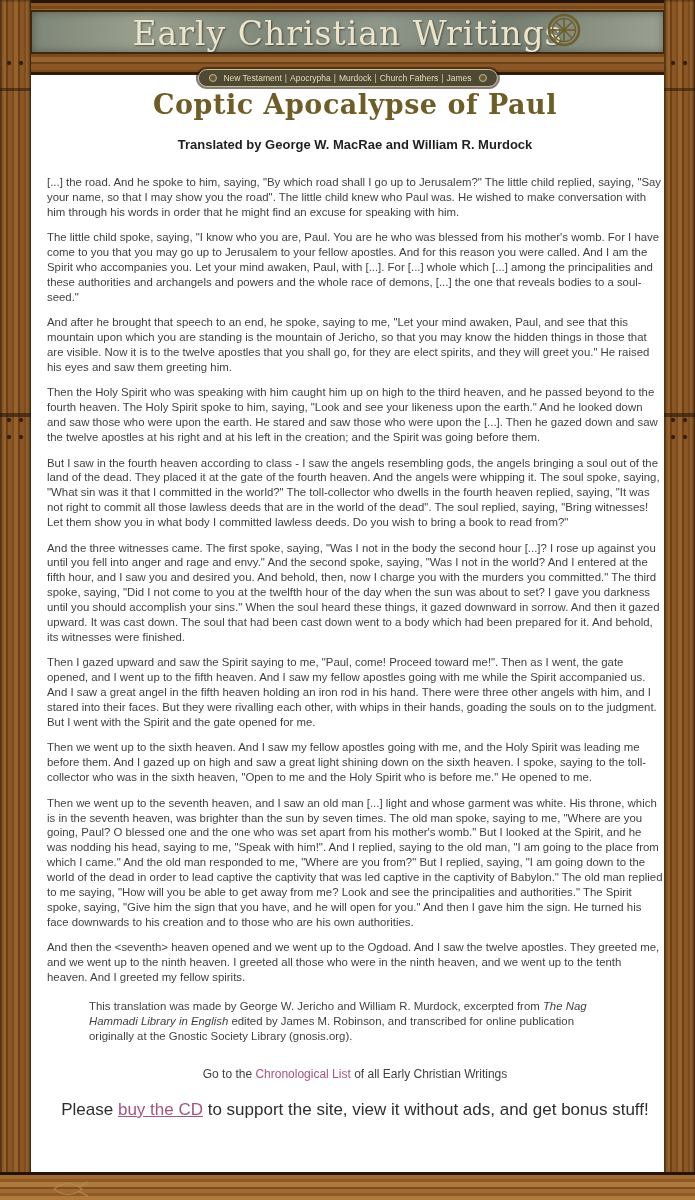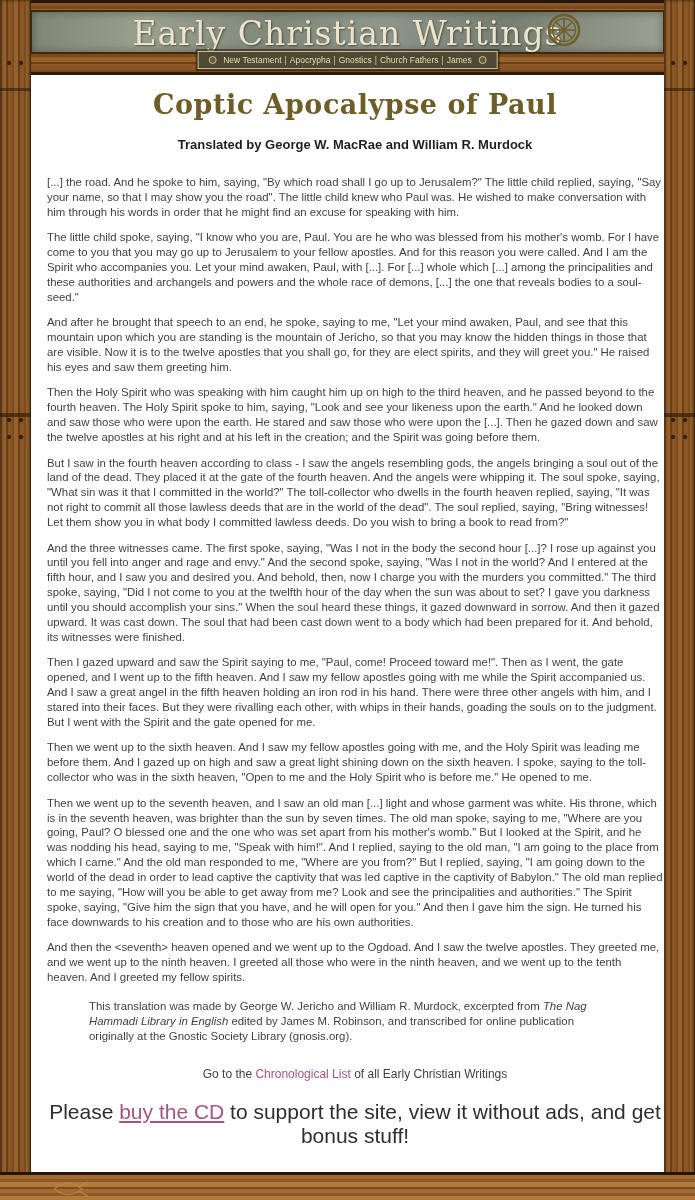--- a/index.html
+++ b/index.html
@@ -34,41 +34,41 @@
   .banner{position:absolute;left:30px;right:30px;top:10px;height:44px;z-index:2;
     border:2px solid #42270d;box-sizing:border-box;
     background:linear-gradient(95deg,#7e8677 0%,#9aa08f 18%,#7f887a 38%,#8f968a 55%,#767f72 75%,#9ba192 100%);
     box-shadow:inset 0 0 8px rgba(40,45,35,.5);}
   .site-title{position:absolute;left:0;right:0;top:2px;text-align:center;
     font-family:"DejaVu Serif",serif;font-size:33px;font-weight:400;letter-spacing:1px;
     color:#ece4cb;text-shadow:1px 1px 2px rgba(30,30,20,.55);white-space:nowrap;}
   .wheel{position:absolute;right:82px;top:50%;transform:translateY(-50%);}
 
   
-  .navbar{position:absolute;top:51px;left:50%;transform:translateX(-50%);z-index:6;
-    display:flex;align-items:center;height:16px;padding:0 6px;border-radius:0;
+  .navbar{position:absolute;top:69px;left:50%;transform:translateX(-50%);z-index:6;
+    display:flex;align-items:center;height:16px;padding:0 6px;border-radius:9px;
     background:#4e4933;border:1px solid #c6bd96;box-shadow:0 0 0 2px rgba(34,20,6,.55);
     font-size:8.5px;color:#e3deb6;white-space:nowrap;}
   .navbar .cap{width:6px;height:6px;border-radius:50%;border:1px solid #c6bd96;background:#6b5b35;margin:0 4px;flex:none;}
   .navbar a{color:#e3deb6;text-decoration:none;padding:0 3px;cursor:pointer;}
   .navbar .sep{color:#cfc89f;}
 
   
   .content{position:absolute;left:31px;right:16px;top:75px;min-height:1097px;z-index:2;
     background:#fff;padding:0 16px;box-sizing:border-box;}
   h1.doc-title{margin:14px 0 0;text-align:center;font-family:"DejaVu Serif",serif;
     font-size:27px;font-weight:700;color:#6e5d26;letter-spacing:.5px;}
   .byline{margin-top:17px;text-align:center;font-size:13px;font-weight:700;color:#1f1f1f;}
   .body-text p{font-size:11.4px;line-height:14.9px;color:#3f3f3f;margin:10.5px 0;}
   .body-text p:first-child{margin-top:23px;}
   .colophon{margin:14px 42px 0;font-size:11.4px;line-height:15px;color:#3f3f3f;}
   .colophon .cite{font-style:italic;}
   .goto-line{margin-top:23px;text-align:center;font-size:12px;color:#3f3f3f;}
   .goto-line a{color:#a4557f;text-decoration:none;cursor:pointer;}
-  .cd-line{margin-top:19px;text-align:center;font-size:21px;color:#2e2e2e;}
+  .cd-line{margin-top:19px;text-align:center;font-size:17px;color:#2e2e2e;}
   .cd-line a{color:#a4557f;text-decoration:underline;cursor:pointer;}
 
   .fish{position:absolute;left:52px;top:6px;opacity:.75;}
 </style>
 </head>
 <body>
 
 <div class="page">
 
   <div class="wood-top"></div>
@@ -91,21 +91,21 @@
       </svg>
     </span>
   </div>
 
   <nav class="navbar">
     <span class="cap"></span>
     <a>New Testament</a>
     <span class="sep">|</span>
     <a>Apocrypha</a>
     <span class="sep">|</span>
-    <a>Gnostics</a>
+    <a>Murdock</a>
     <span class="sep">|</span>
     <a>Church Fathers</a>
     <span class="sep">|</span>
     <a>James</a>
     <span class="cap"></span>
   </nav>
 
   <main class="content">
     <h1 class="doc-title">Coptic Apocalypse of Paul</h1>
     <div class="byline">Translated by George W. MacRae and William R. Murdock</div>

